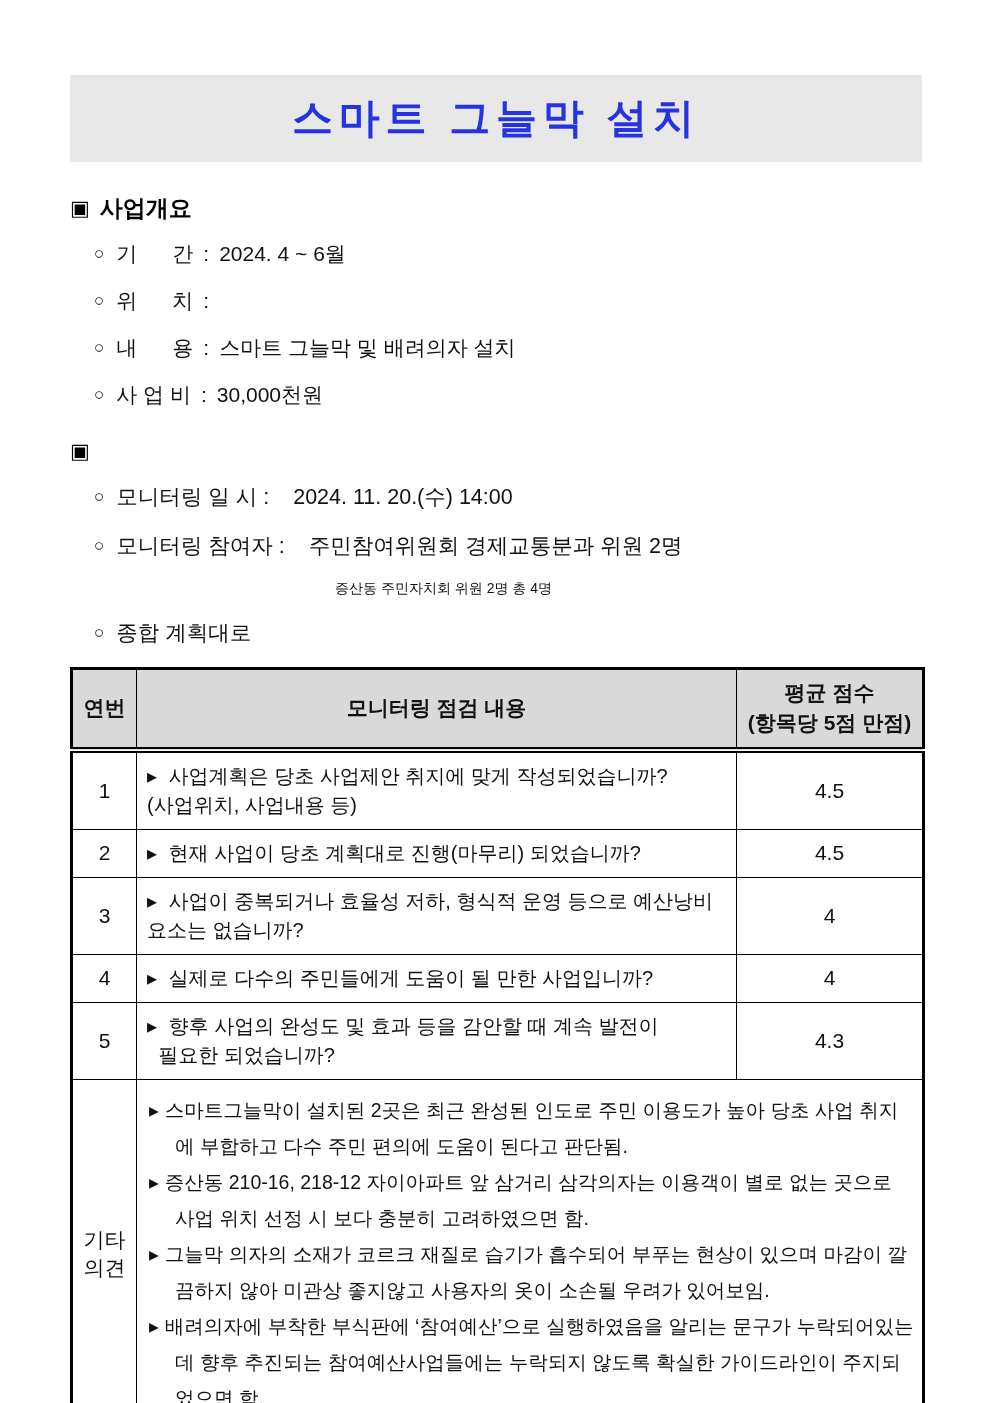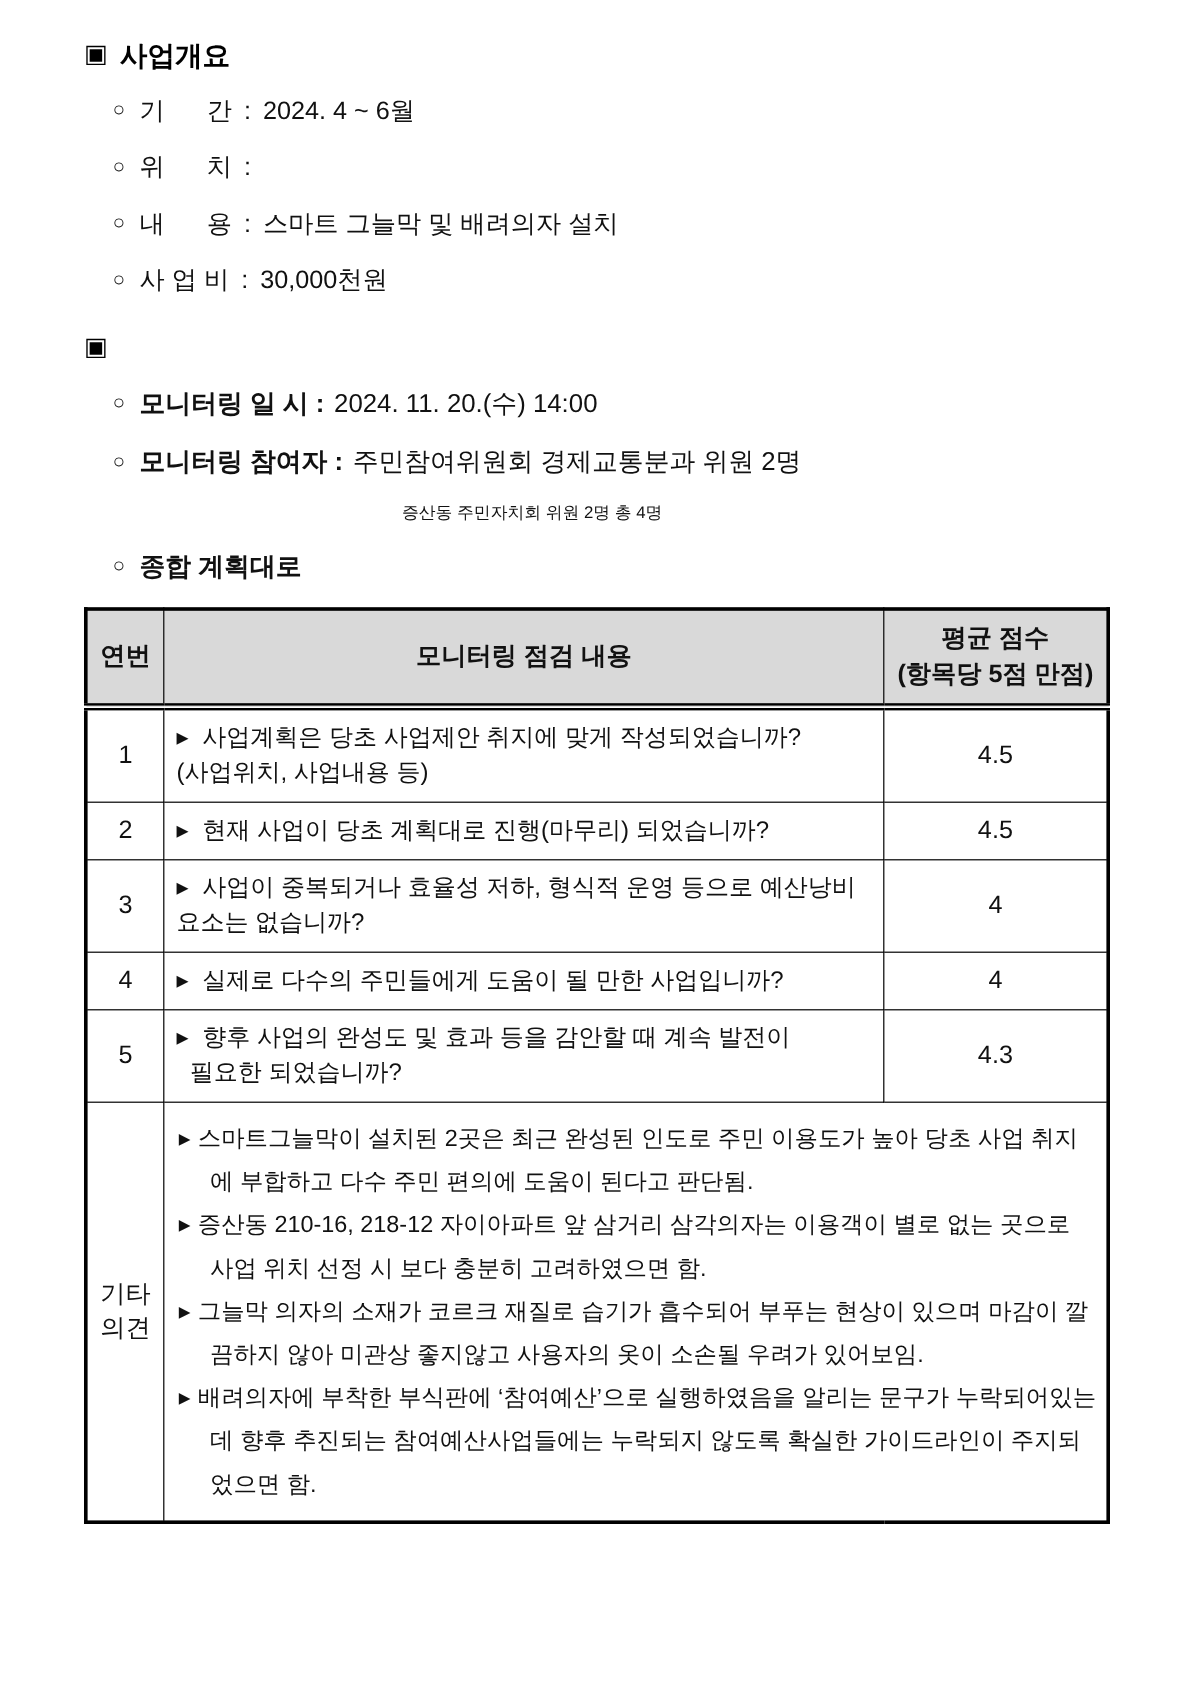--- a/index.html
+++ b/index.html
@@ -33,22 +33,22 @@
   .ov-list { margin:16px 0 0 24px; list-style:none; }
   .ov-list li { font-size:21px; margin-bottom:19px; display:flex; align-items:baseline; }
   .circ { font-weight:bold; font-size:17px; margin-right:12px; position:relative; top:-2px; }
   .ov-label { white-space:pre-wrap; }
   .ov-sep { margin:0 10px; }
   .ov-value { white-space:pre-wrap; }
 
   
   .mon-list { margin:18px 0 0 24px; list-style:none; }
   .mon-list li { font-size:21.5px; margin-bottom:20px; display:flex; align-items:baseline; }
-  .mon-label { font-weight:bold; white-space:pre-wrap; }
-  .mon-value { margin-left:8px; white-space:pre-wrap; }
+  .mon-label { font-weight:normal; white-space:pre-wrap; }
+  .mon-value { margin-left:24px; white-space:pre-wrap; }
   .mon-cont { font-size:14px; margin:0 0 20px 265px; white-space:pre-wrap; }
 
   
   table.result {
     margin-top:16px; width:852px;
     border-collapse:collapse; table-layout:fixed;
     border:3px solid #000;
   }
   col.col-no { width:65px; }
   col.col-content { width:600px; }
@@ -68,20 +68,23 @@
     font-size:19.5px; line-height:36px; white-space:pre-wrap;
     padding-left:26px; text-indent:-26px;
   }
   td.etc-label { white-space:pre-line; line-height:1.35; font-size:21px; text-align:center; }
 </style>
 </head>
 <body>
 
 <div class="page">
 
+  <div class="title-banner">
+    <h1>스마트 그늘막 설치</h1>
+  </div>
 
   <div class="sec-head">
     <span class="sq">▣</span>
     <span>사업개요</span>
   </div>
   <ul class="ov-list">
       <li>
         <span class="circ">○</span>
         <span class="ov-label">기      간</span>
         <span class="ov-sep">:</span>

